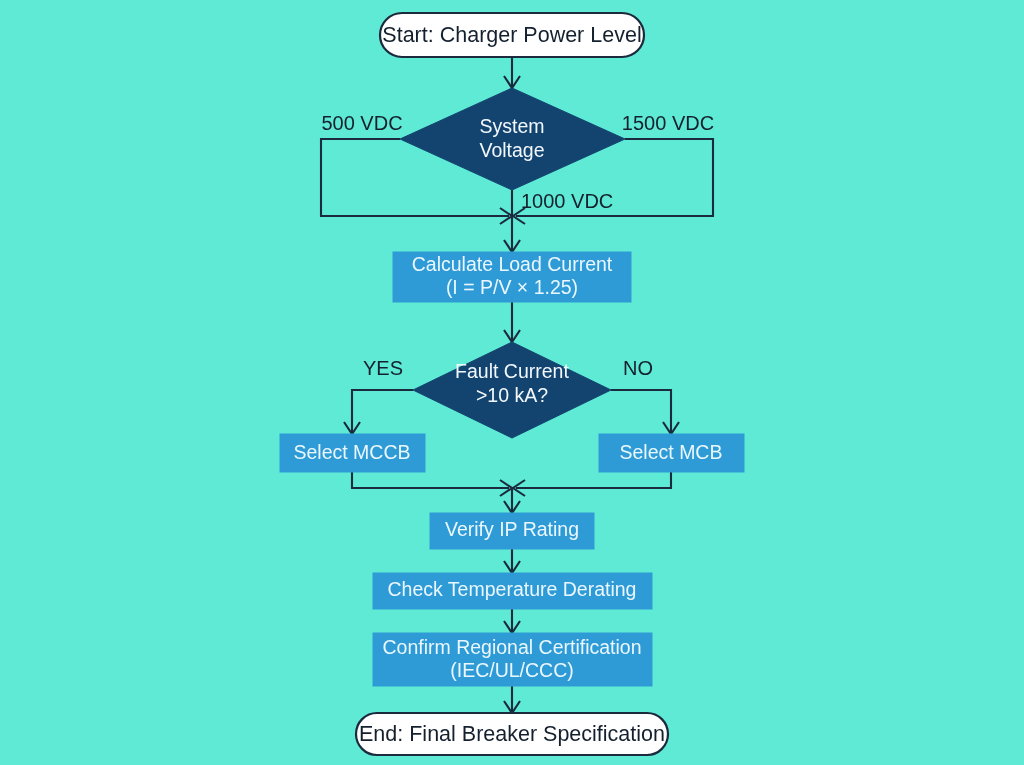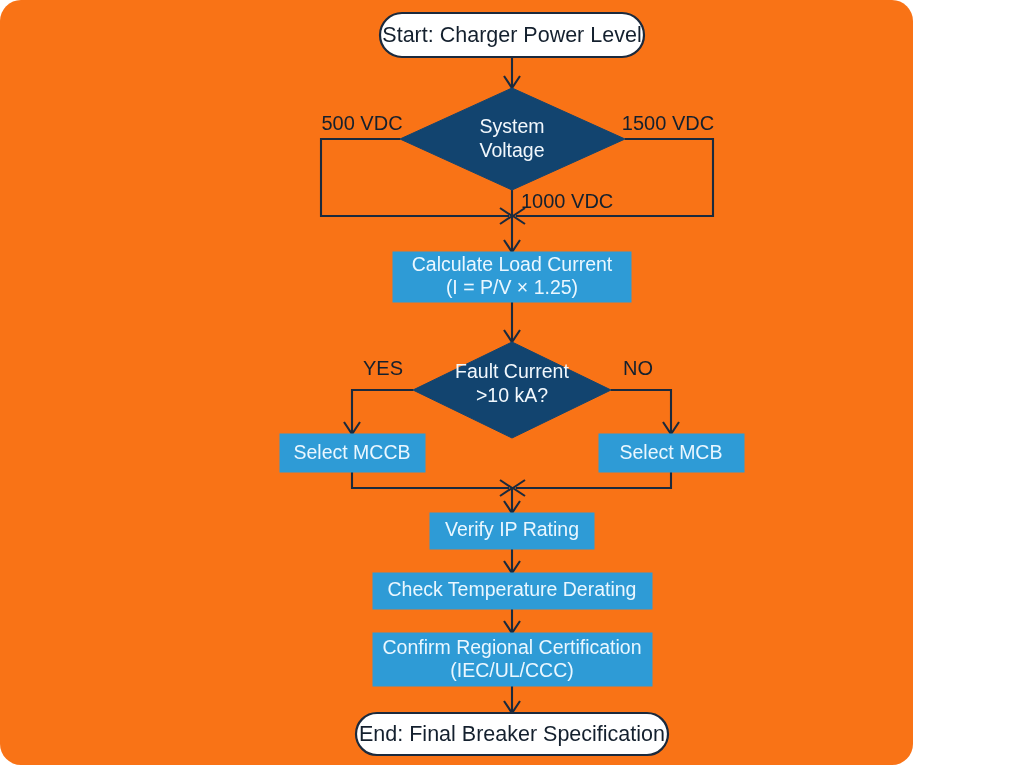--- a/index.html
+++ b/index.html
@@ -8,24 +8,23 @@
     background: #ffffff;
   }
   body {
     width: 1024px;
     height: 765px;
     font-family: "Liberation Sans", sans-serif;
     overflow: hidden;
   }
   #flowchart-canvas {
     position: relative;
-    width: 913px;
+    width: 1024px;
     height: 765px;
-    background: #f97316;
-    border-radius: 21px;
+    background: #5eead4;
   }
   svg#flow-svg {
     position: absolute;
     top: 0;
     left: 0;
     width: 1024px;
     height: 765px;
     display: block;
   }
   .node-terminator-shape {

